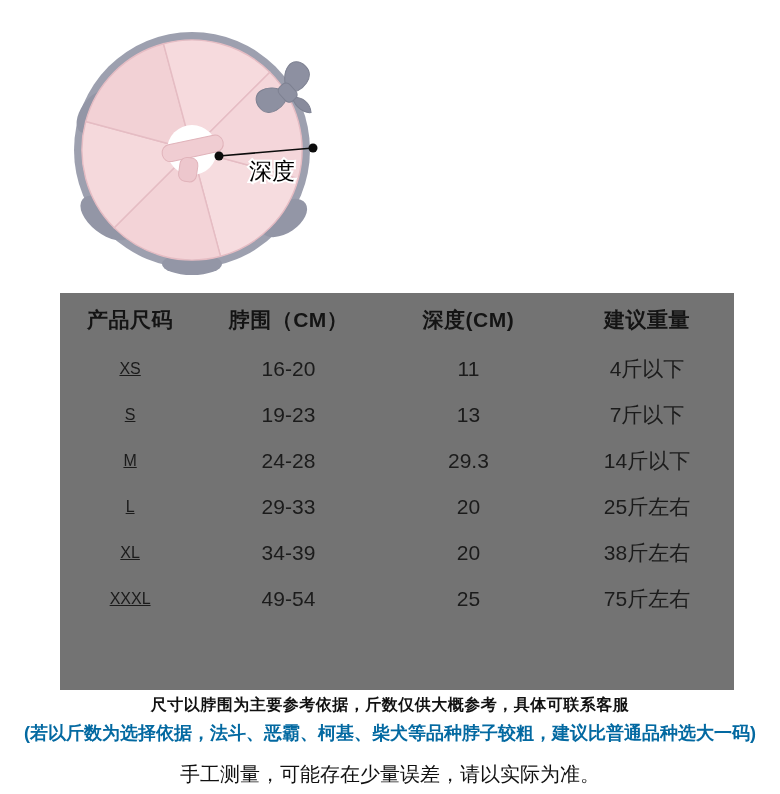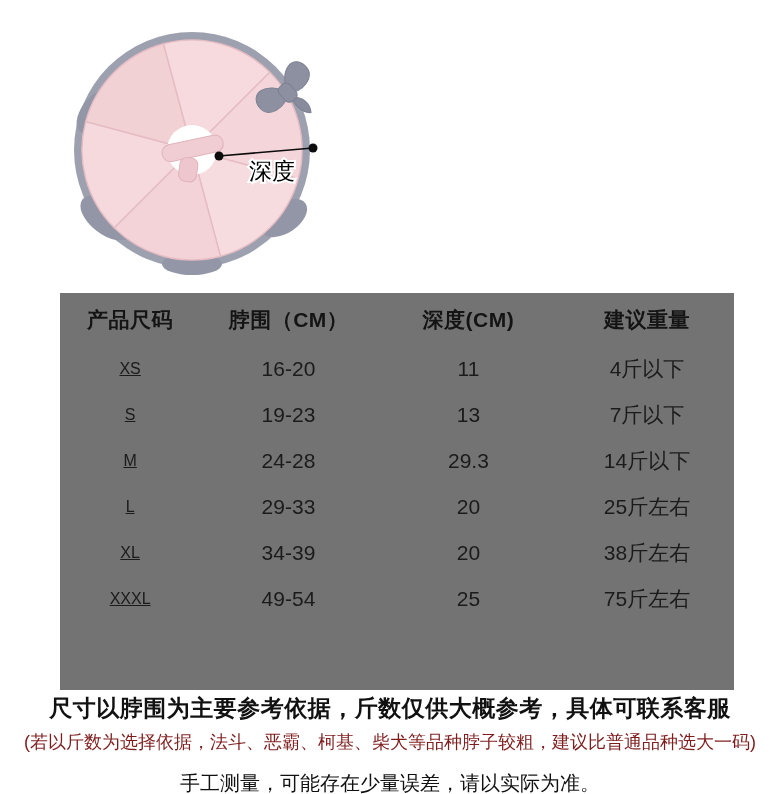--- a/index.html
+++ b/index.html
@@ -24,22 +24,22 @@
   }
   .size-table td {
     height:46px; font-size:21px; font-weight:400; vertical-align:middle;
     text-align:center; padding:0; color:#1b1b1b;
   }
   .size-table td.size-col { font-size:16px;text-decoration:underline; }
   col.c1 { width:20.8%; } col.c2 { width:26.2%; }
   col.c3 { width:27.2%; } col.c4 { width:25.8%; }
   
   .notes { position:absolute; left:0; top:695px; width:780px; text-align:center; color:#111; }
-  .note-1 { margin:0; font-size:23px; font-weight:600; line-height:1.2; letter-spacing:0.5px; }
-  .note-2 { margin:7px 0 16px; font-size:18px; font-weight:400; color:#7f1d1d; }
+  .note-1 { margin:0; font-size:16px; font-weight:600; line-height:1.2; letter-spacing:0.5px; }
+  .note-2 { margin:7px 0 16px; font-size:18px; font-weight:700; color:#0369a1; }
   .note-3 { margin:8px 18px 0; font-size:20px; font-weight:500; }
 </style>
 </head>
 <body>
 
 <div class="stage">
 
   <div class="collar-fig">
     <svg viewBox="0 0 250 250">
 

